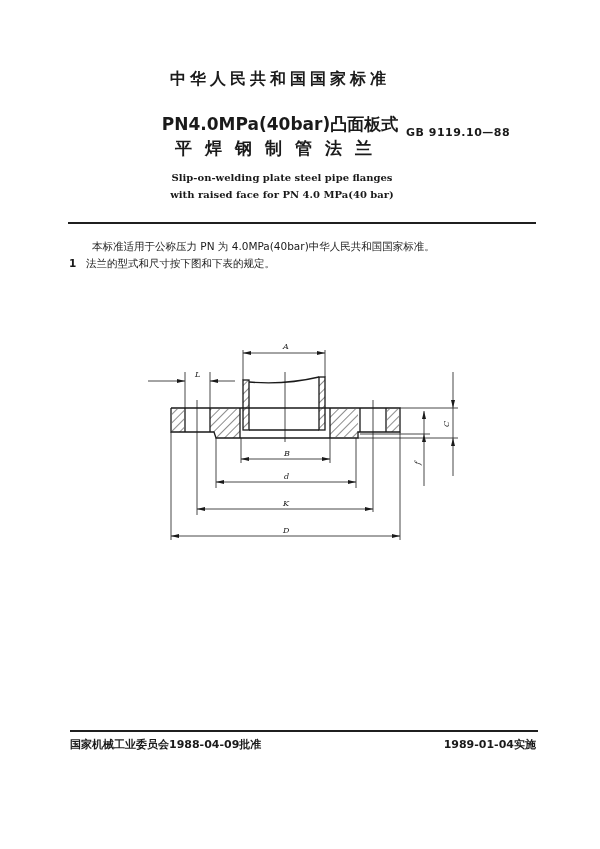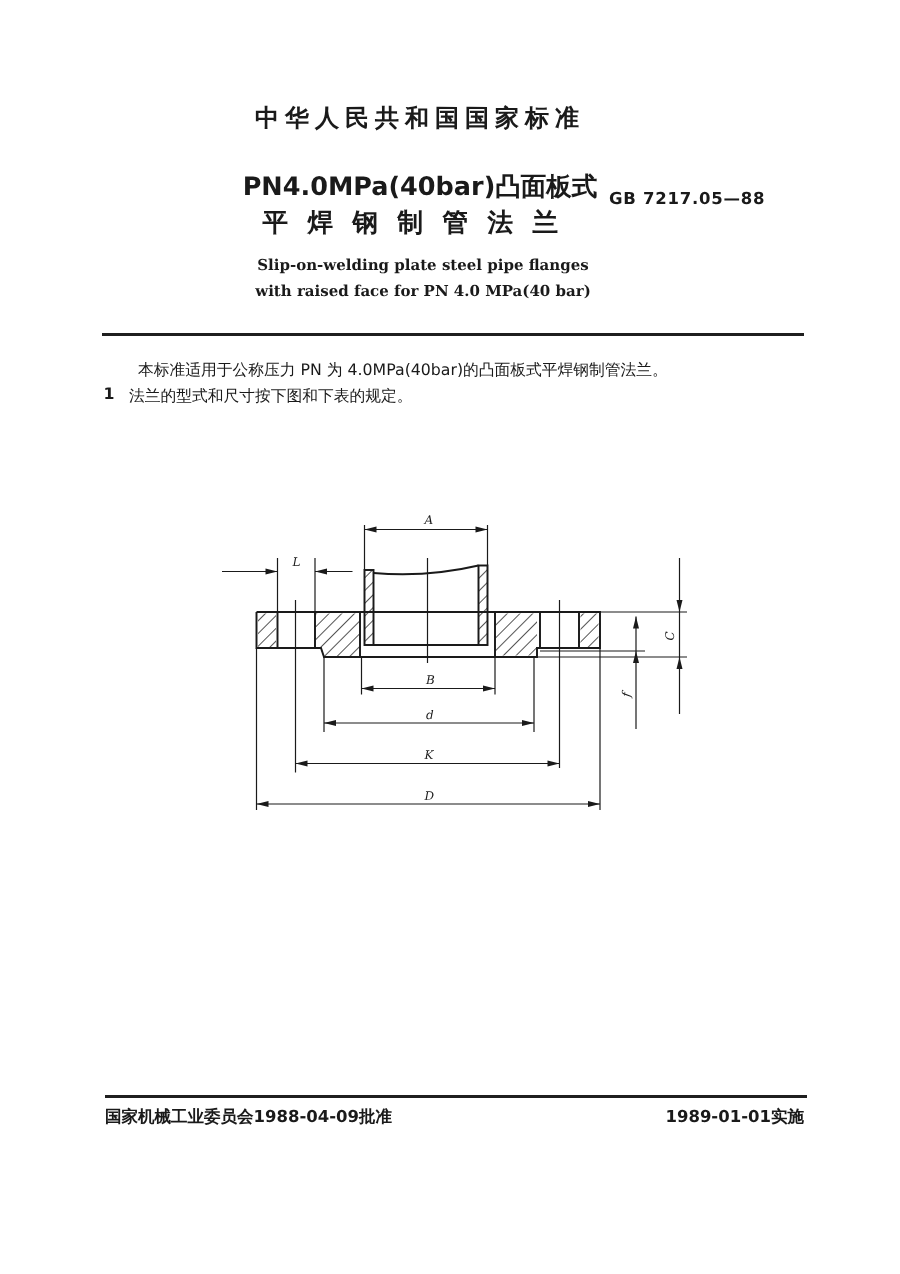--- a/index.html
+++ b/index.html
@@ -17,25 +17,25 @@
   svg text { font-family:"DejaVu Serif", serif; font-style:italic; font-size:8px; fill:#1a1a1a; }
 </style>
 </head>
 <body>
 
 <div class="abs std-name">中华人民共和国国家标准</div>
 <div class="abs title-cn1">PN4.0MPa(40bar)凸面板式</div>
 <div class="abs title-cn2">平焊钢制管法兰</div>
 <div class="abs title-en1">Slip-on-welding plate steel pipe flanges</div>
 <div class="abs title-en2">with raised face for PN 4.0 MPa(40 bar)</div>
-<div class="abs std-code">GB 7217.05—88</div>
+<div class="abs std-code">GB 9119.10—88</div>
 
 <div class="abs rule" style="left:68px; top:222px; width:468px;"></div>
 
-<div class="abs para" style="left:92px; top:240px;">本标准适用于公称压力 PN 为 4.0MPa(40bar)的凸面板式平焊钢制管法兰。</div>
+<div class="abs para" style="left:92px; top:240px;">本标准适用于公称压力 PN 为 4.0MPa(40bar)中华人民共和国国家标准。</div>
 <div class="abs para" style="left:69px; top:257px; font-weight:bold;">1</div>
 <div class="abs para" style="left:86px; top:257px;">法兰的型式和尺寸按下图和下表的规定。</div>
 
 <svg class="abs" style="left:0; top:0;" width="600" height="849">
   <defs>
     <pattern id="hatch" patternUnits="userSpaceOnUse" width="6" height="6" patternTransform="rotate(45)">
       <line x1="0" y1="0" x2="0" y2="6" stroke="#1a1a1a" stroke-width="1"></line>
     </pattern>
   </defs>
   <g stroke="#1a1a1a" fill="none" stroke-width="1.3">
@@ -114,13 +114,13 @@
   <text x="284" y="456">B</text>
   <text x="284" y="479">d</text>
   <text x="283" y="506">K</text>
   <text x="283" y="533">D</text>
   <text x="0" y="0" transform="translate(449,427) rotate(-90)">C</text>
   <text x="0" y="0" transform="translate(420,465) rotate(-80)">f</text>
 </svg>
 
 <div class="abs rule" style="left:70px; top:730px; width:468px;"></div>
 <div class="abs footer" style="left:70px; top:737px;text-align:right;">国家机械工业委员会1988-04-09批准</div>
-<div class="abs footer" style="right:64px; top:737px;">1989-01-01实施</div>
+<div class="abs footer" style="right:64px; top:737px;">1989-01-04实施</div>
 
 </body></html>

